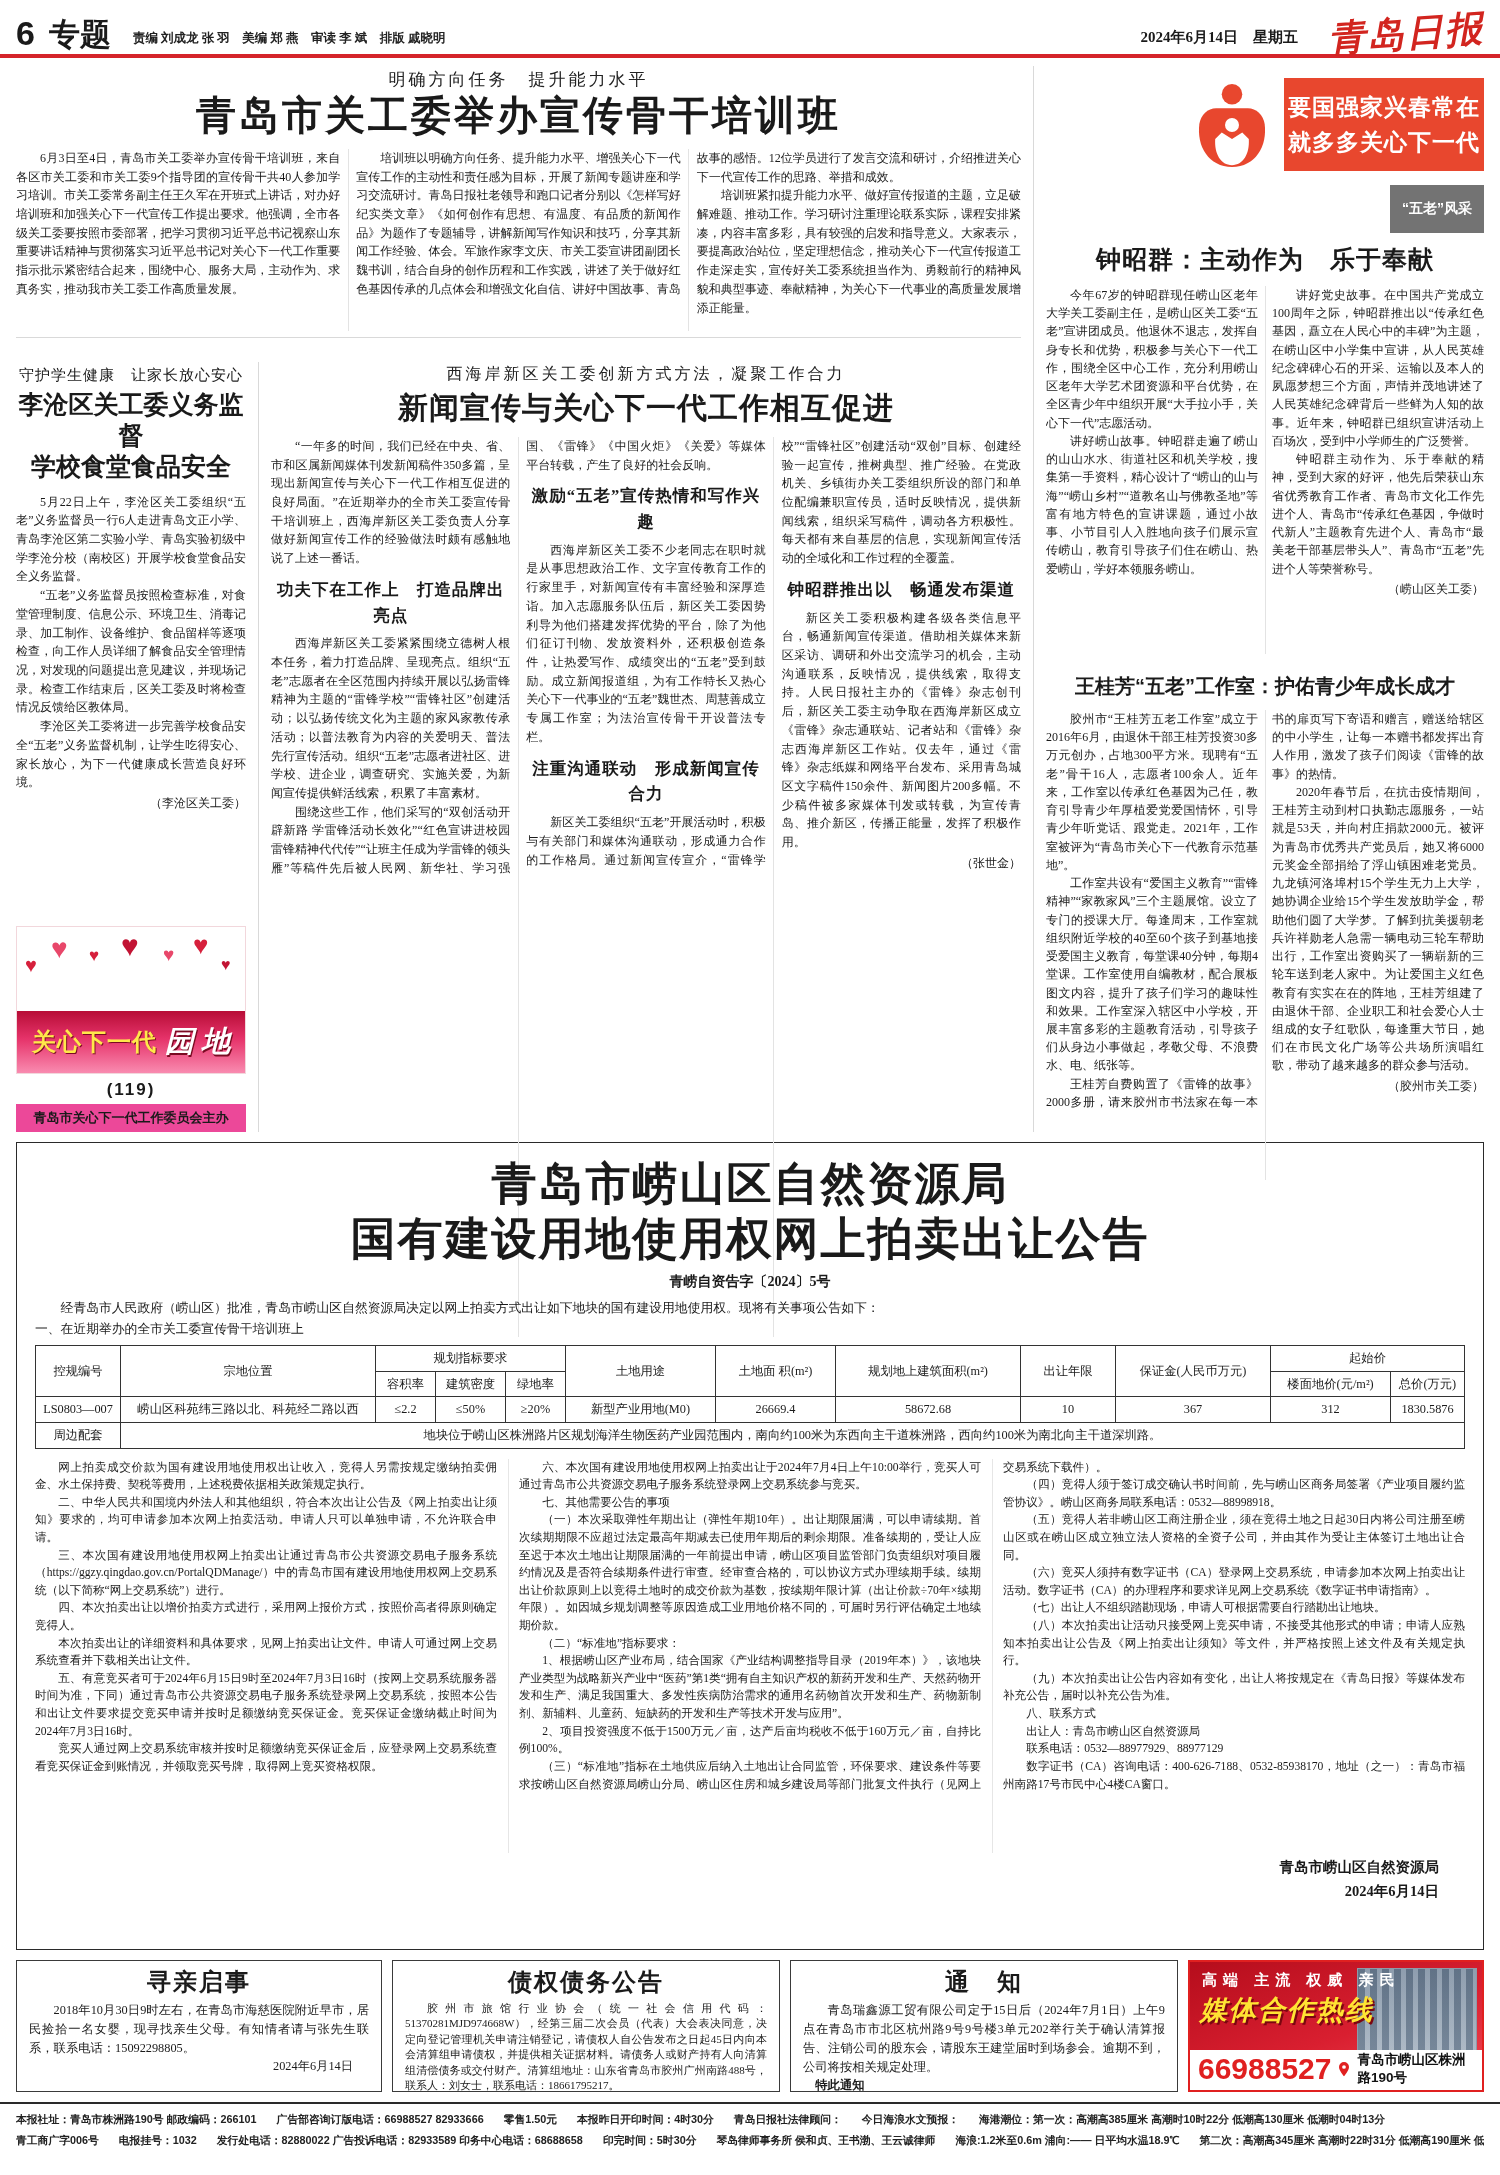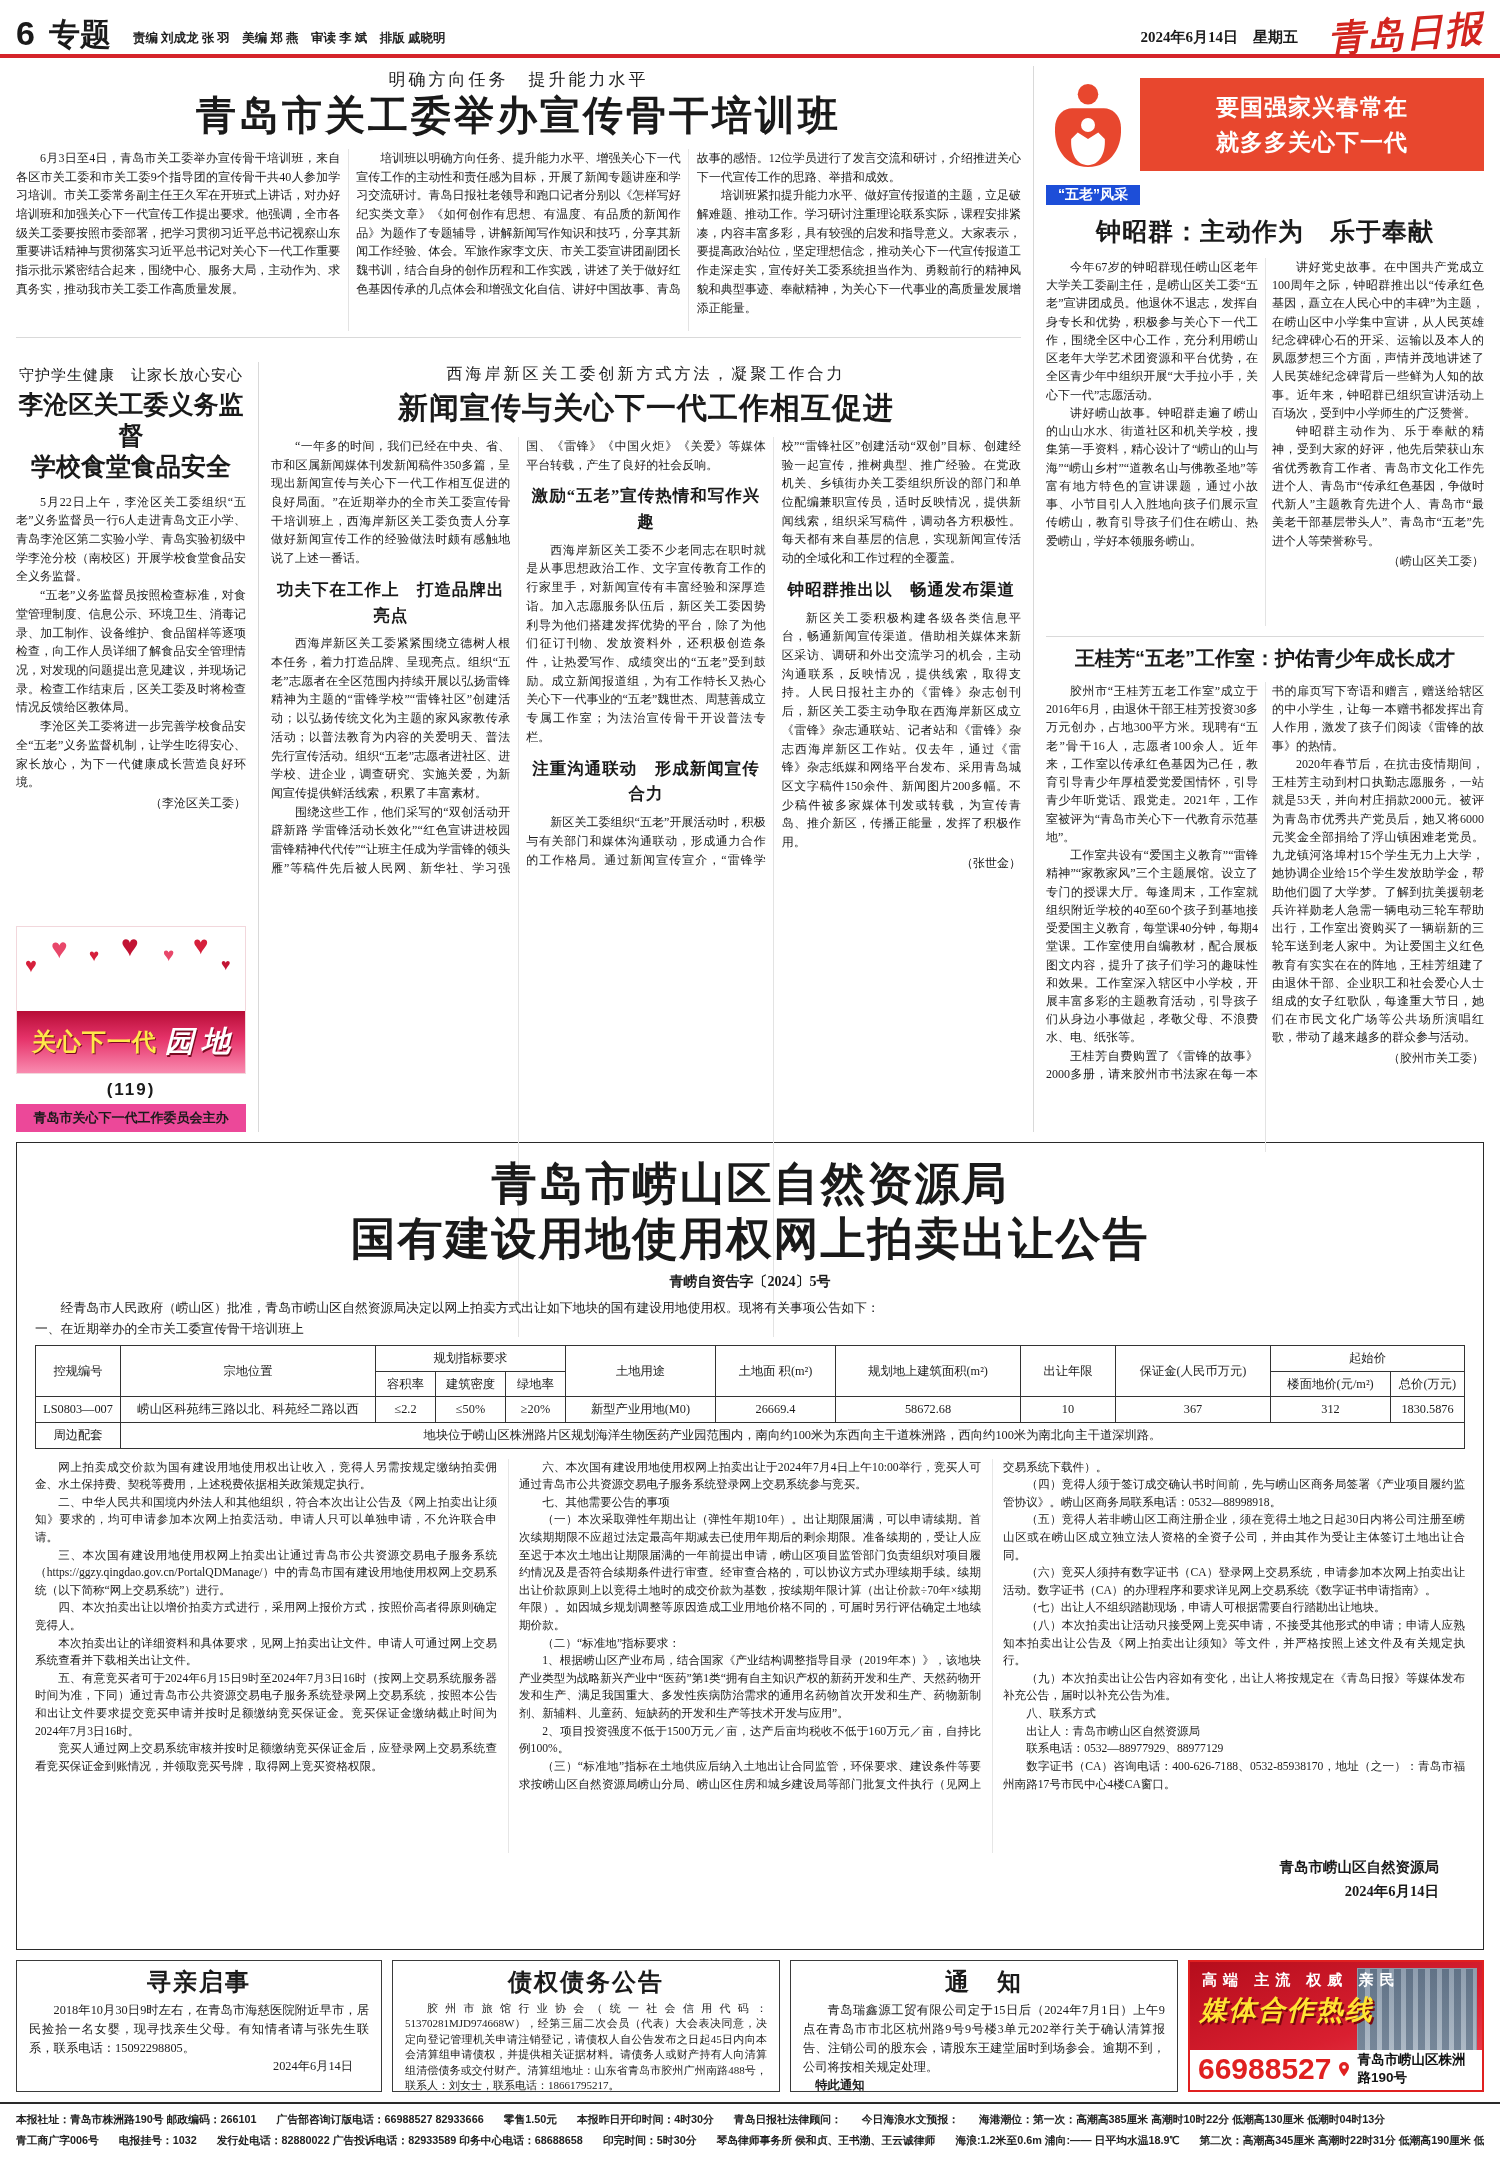--- a/index.html
+++ b/index.html
@@ -10,21 +10,21 @@
   .hdr-num{font-size:34px;font-weight:bold;font-family:"Liberation Sans",sans-serif;line-height:1;}
   .hdr-sec{font-size:31px;font-weight:bold;font-family:"Liberation Sans",sans-serif;margin-left:14px;line-height:1;}
   .hdr-editors{font-size:12.5px;font-weight:bold;margin-left:22px;padding-bottom:3px;color:#222;}
   .hdr-date{margin-left:auto;font-size:15px;font-weight:bold;padding-bottom:3px;}
   .hdr-masthead{font-size:37px;color:#d2251f;font-weight:bold;font-style:italic;margin-left:30px;
         transform:rotate(-4deg);font-family:"DejaVu Serif",serif;line-height:.9;letter-spacing:2px;}
   .red-rule{height:4px;background:#d5242a;}
   
   .top{display:flex;padding:8px 16px 4px;gap:12px;height:1078px;box-sizing:border-box;}
   .left-main{width:1005px;display:flex;flex-direction:column;}
-  .right-rail{flex:1;border-left:1px solid #d9d9d9;padding-left:12px;display:flex;flex-direction:column;box-sizing:border-box;}
+  .right-rail{flex:1;border-left:1px solid #d9d9d9;padding-left:12px;display:flex;flex-direction:column;box-sizing:border-box;align-items:flex-end;}
   .kicker{text-align:center;font-size:17px;letter-spacing:3px;margin:2px 0 3px;color:#222;}
   .headline-xl{text-align:center;font-size:40px;font-weight:900;letter-spacing:3px;line-height:1.12;margin:0 0 10px;font-family:"Liberation Serif",serif;}
   .cols-3{column-count:3;column-gap:16px;column-rule:1px solid #e3e3e3;font-size:12px;line-height:1.56;text-align:justify;overflow:hidden;}
   .cols-2{column-count:2;column-gap:14px;column-rule:1px solid #e3e3e3;font-size:12px;line-height:1.52;text-align:justify;overflow:hidden;}
   .para{margin:0;text-indent:2em;}
   .byline{margin:2px 0 0;text-align:right;}
   .subhead{text-align:center;font-weight:900;font-size:16.5px;margin:9px 0 6px;letter-spacing:1px;column-span:none;}
   .train-body{height:182px;}
   .bottom-row{display:flex;gap:12px;flex:1;margin-top:6px;border-top:1px solid #d9d9d9;padding-top:24px;min-height:0;}
   .col-licang{width:230px;display:flex;flex-direction:column;}
@@ -43,22 +43,22 @@
       display:flex;align-items:center;justify-content:center;gap:8px;}
   .garden-main{color:#ffe84a;font-weight:900;font-size:24px;letter-spacing:1px;text-shadow:1px 1px 0 #7a0a22;}
   .garden-accent{color:#ffffff;font-weight:900;font-style:italic;font-size:29px;text-shadow:1px 2px 0 #7a0a22;}
   .garden-issue{text-align:center;font-size:17px;font-weight:bold;letter-spacing:2px;margin:6px 0 4px;font-family:"Liberation Sans",sans-serif;}
   .garden-org{background:#ec4899;text-align:center;font-size:13px;font-weight:bold;padding:5px 2px;font-family:"Liberation Sans",sans-serif;}
   
   .promo{display:flex;align-items:center;gap:10px;margin:12px 0 14px;}
   .promo-logo{width:84px;height:88px;flex:0 0 auto;}
   .promo-box{flex:1;background:#e8472e;color:#fff;font-weight:900;font-size:23px;line-height:1.5;
       text-align:center;padding:12px 4px;font-family:"Liberation Sans",sans-serif;letter-spacing:1px;}
-  .label-wulao{display:inline-block;background:#1d4ed8;color:#fff;font-size:14px;font-weight:bold;
-      padding:1px 12px;margin:0 0 10px;font-family:"Liberation Sans",sans-serif;}
+  .label-wulao{display:inline-block;background:#737373;color:#fff;font-size:14px;font-weight:bold;
+      padding:15px 12px;margin:0 0 10px;font-family:"Liberation Sans",sans-serif;}
   .headline-zhong{text-align:center;font-size:25px;font-weight:900;letter-spacing:1px;margin:0 0 10px;}
   .zhong-body{height:368px;}
   .rail-divider{border-top:1px solid #d9d9d9;margin:10px 0 8px;}
   .headline-wang{text-align:center;font-size:20px;font-weight:900;margin:0 0 10px;font-family:"Liberation Sans",sans-serif;}
   .wang-body{height:470px;}
   
   .announce{margin:6px 16px 0;border:1px solid #2a2a2a;padding:12px 18px 8px;height:808px;box-sizing:border-box;overflow:hidden;}
   .ann-title{text-align:center;font-size:45px;font-weight:900;line-height:1.22;letter-spacing:2px;margin:2px 0 6px;}
   .ann-docno{text-align:center;font-size:14px;font-weight:bold;margin:2px 0 8px;}
   .ann-intro{font-size:12.8px;margin:0;text-indent:2em;line-height:1.5;}

